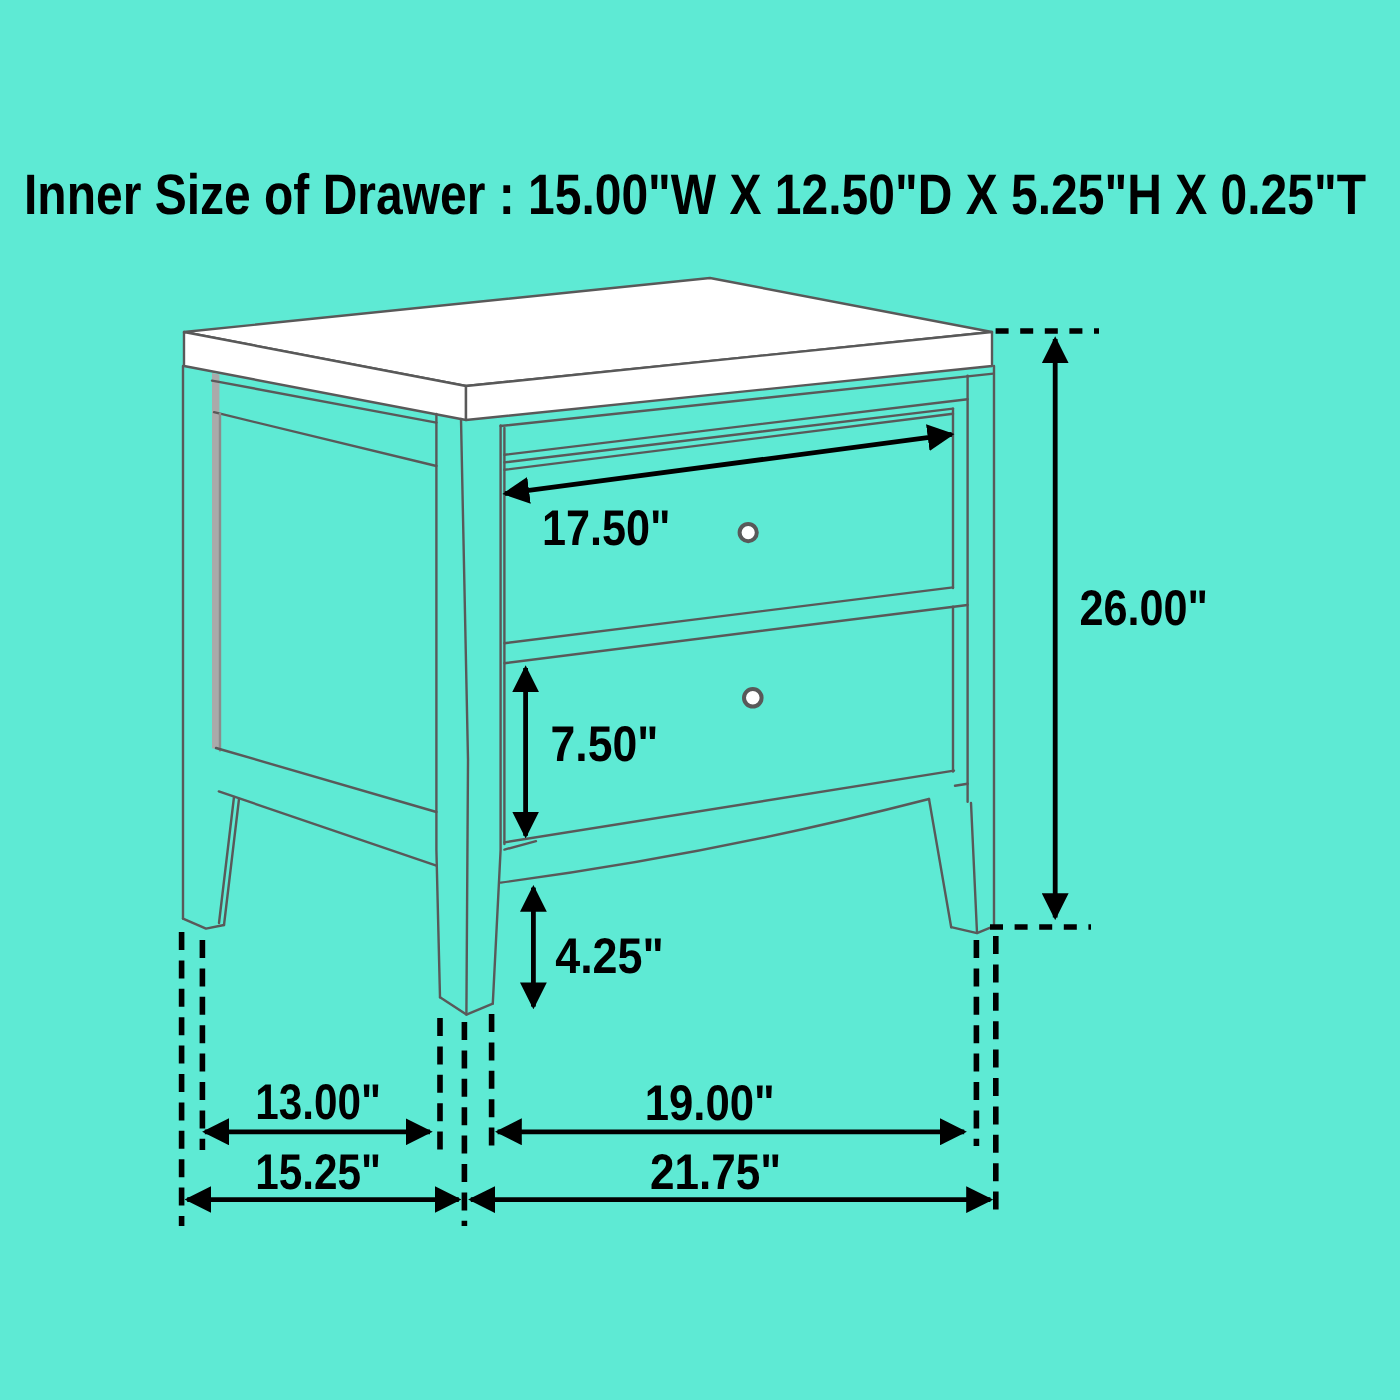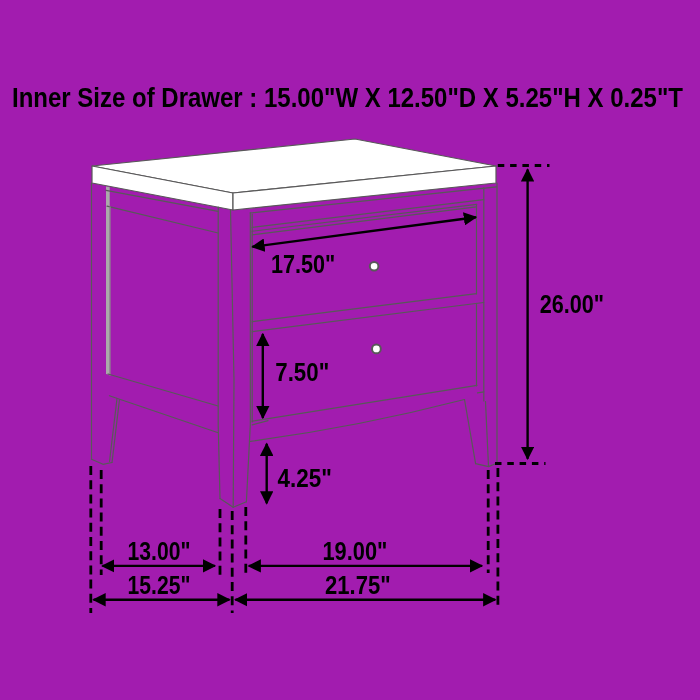--- a/index.html
+++ b/index.html
@@ -1,16 +1,16 @@
 <!DOCTYPE html>
 <html><head>
 <meta charset="utf-8">
 <style>
   html,body{margin:0;padding:0;background:#ffffff;}
-  #page{width:700px;height:700px;position:relative;background:#a21caf;transform:translateZ(0);
+  #page{width:700px;height:700px;position:relative;background:#5eead4;transform:translateZ(0);
         font-family:"Liberation Sans", sans-serif;}
   svg{position:absolute;left:0;top:0;transform:translateZ(0);}
   text{font-family:"Liberation Sans", sans-serif;font-weight:bold;fill:#000;}
 </style>
 </head>
 <body>
 <div id="page">
 <svg width="700" height="700" viewBox="0 0 700 700">
   <defs>
     <marker id="ah" viewBox="0 0 10 10" refX="9" refY="5" markerWidth="5.6" markerHeight="5.6" orient="auto-start-reverse">

